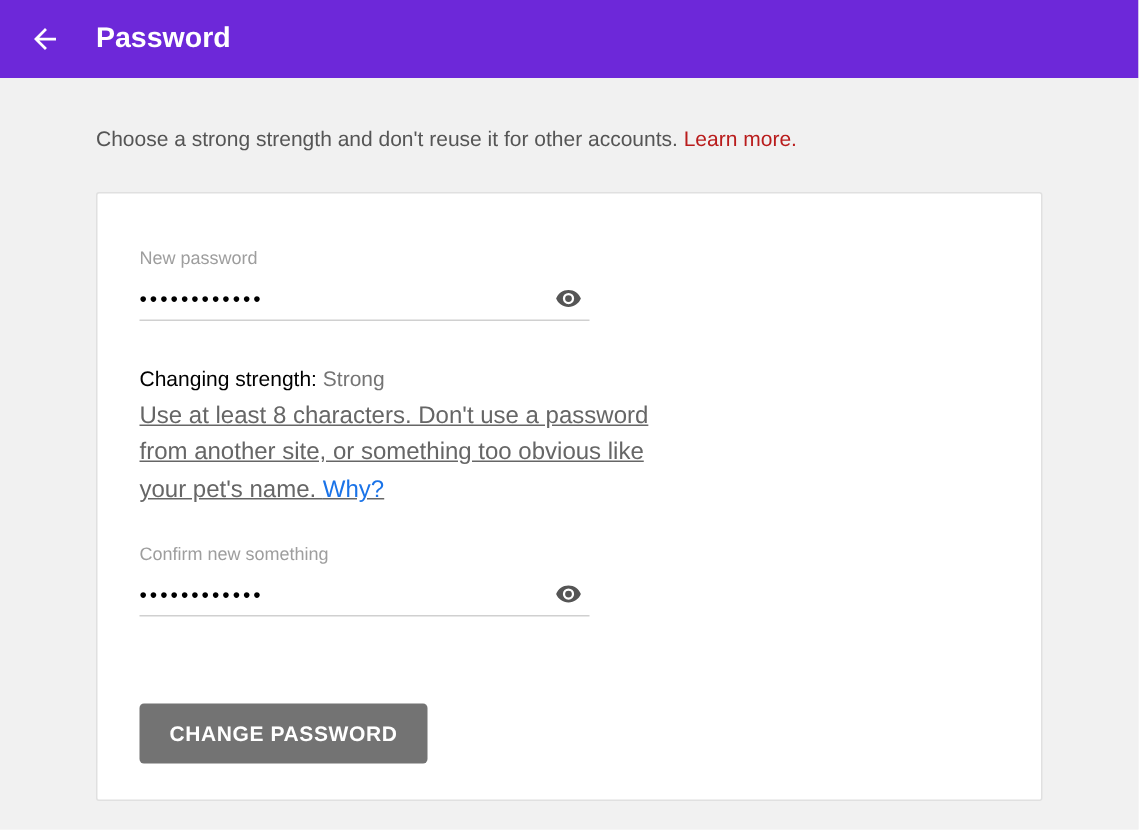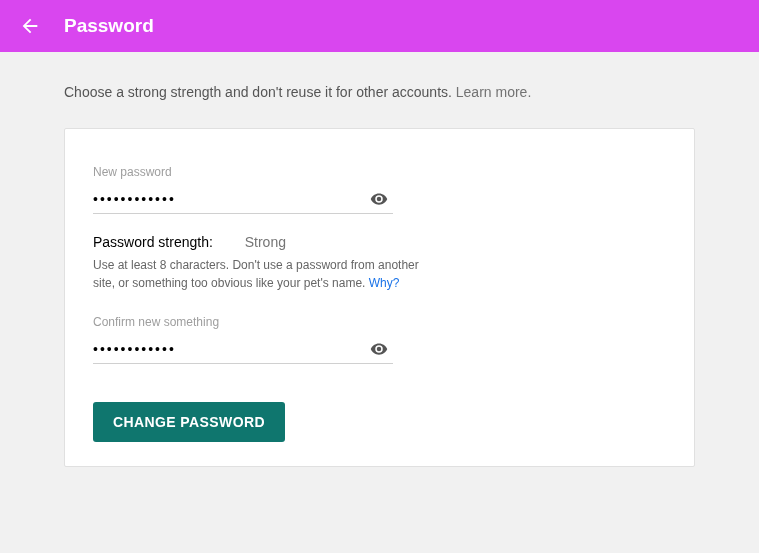--- a/index.html
+++ b/index.html
@@ -1,18 +1,18 @@
 <!DOCTYPE html>
 <html><head>
 <meta charset="utf-8">
 <style>
   * { box-sizing: border-box; margin: 0; padding: 0; }
   html, body { width: 759px; height: 553px; font-family: Arial, Helvetica, sans-serif; background: #f1f1f1; overflow: hidden; }
   .header {
-    background: #d946ef;
+    background: #6d28d9;
     height: 52px;
     display: flex;
     align-items: center;
     padding: 0 18px;
     gap: 22px;
   }
   .back-arrow {
     width: 24px; height: 24px;
     display: flex; align-items: center; justify-content: center;
     cursor: pointer;
@@ -25,28 +25,28 @@
   }
   .content {
     padding: 30px 64px 0 64px;
   }
   .intro {
     color: #555;
     font-size: 14px;
     line-height: 1.55;
     margin-bottom: 24px;
   }
-  .intro a { color: #737373; text-decoration: none; cursor: pointer; }
+  .intro a { color: #b91c1c; text-decoration: none; cursor: pointer; }
   .card {
     background: #fff;
     border: 1px solid #e0e0e0;
     border-radius: 2px;
     padding: 36px 28px 24px 28px;
   }
-  .field-block { width: 300px; position: relative; margin-bottom: 20px; }
+  .field-block { width: 300px; position: relative; margin-bottom: 30px; }
   .field-label {
     font-size: 12px;
     color: #9e9e9e;
     display: block;
     margin-bottom: 10px;
   }
   .input-row {
     display: flex;
     align-items: center;
     border-bottom: 1px solid #d0d0d0;
@@ -68,38 +68,39 @@
     cursor: pointer;
     flex-shrink: 0;
   }
   .eye-icon svg { fill: #555; }
   .strength-block { width: 340px; margin-bottom: 22px; }
   .strength-line {
     font-size: 14px;
     color: #000;
     margin-bottom: 6px;
   }
-  .strength-value { color: #757575; margin-left: 28px; }
+  .strength-value { color: #757575; }
   .hint {
-    font-size: 12px;
+    font-size: 16px;
     color: #666;
     line-height: 1.55;
+    text-decoration: underline;
   }
   .hint a { color: #1a73e8; text-decoration: none; cursor: pointer; }
   .submit-btn {
-    background: #0f766e;
+    background: #737373;
     color: #fff;
     border: none;
     font-size: 14px;
     font-weight: bold;
     letter-spacing: 0.4px;
     padding: 12px 20px;
     border-radius: 3px;
     cursor: pointer;
-    margin-top: 18px;
+    margin-top: 28px;
   }
 </style>
 </head>
 <body>
 
 <div class="header">
   <div class="back-arrow">
     <svg viewBox="0 0 24 24" width="22" height="22">
         <path d="M20 11H7.83l5.59-5.59L12 4l-8 8 8 8 1.41-1.41L7.83 13H20z"></path>
       </svg>
@@ -124,21 +125,21 @@
         <div class="eye-icon">
           <svg viewBox="0 0 24 24" width="24" height="18">
               <path d="M12 4.5C7 4.5 2.73 7.61 1 12c1.73 4.39 6 7.5 11 7.5s9.27-3.11 11-7.5C21.27 7.61 17 4.5 12 4.5zM12 17a5 5 0 110-10 5 5 0 010 10zm0-8a3 3 0 100 6 3 3 0 000-6z"></path>
             </svg>
         </div>
       </div>
     </div>
 
     <div class="strength-block">
       <div class="strength-line">
-        <span>Password strength: </span><span class="strength-value">Strong</span>
+        <span>Changing strength: </span><span class="strength-value">Strong</span>
       </div>
       <div class="hint">
         <span>Use at least 8 characters. Don't use a password from another site, or something too obvious like your pet's name. </span><a>Why?</a>
       </div>
     </div>
 
     <div class="field-block">
       <label class="field-label">Confirm new something</label>
       <div class="input-row">
         <input type="password" class="pw-input" value="••••••••••••" style="">

